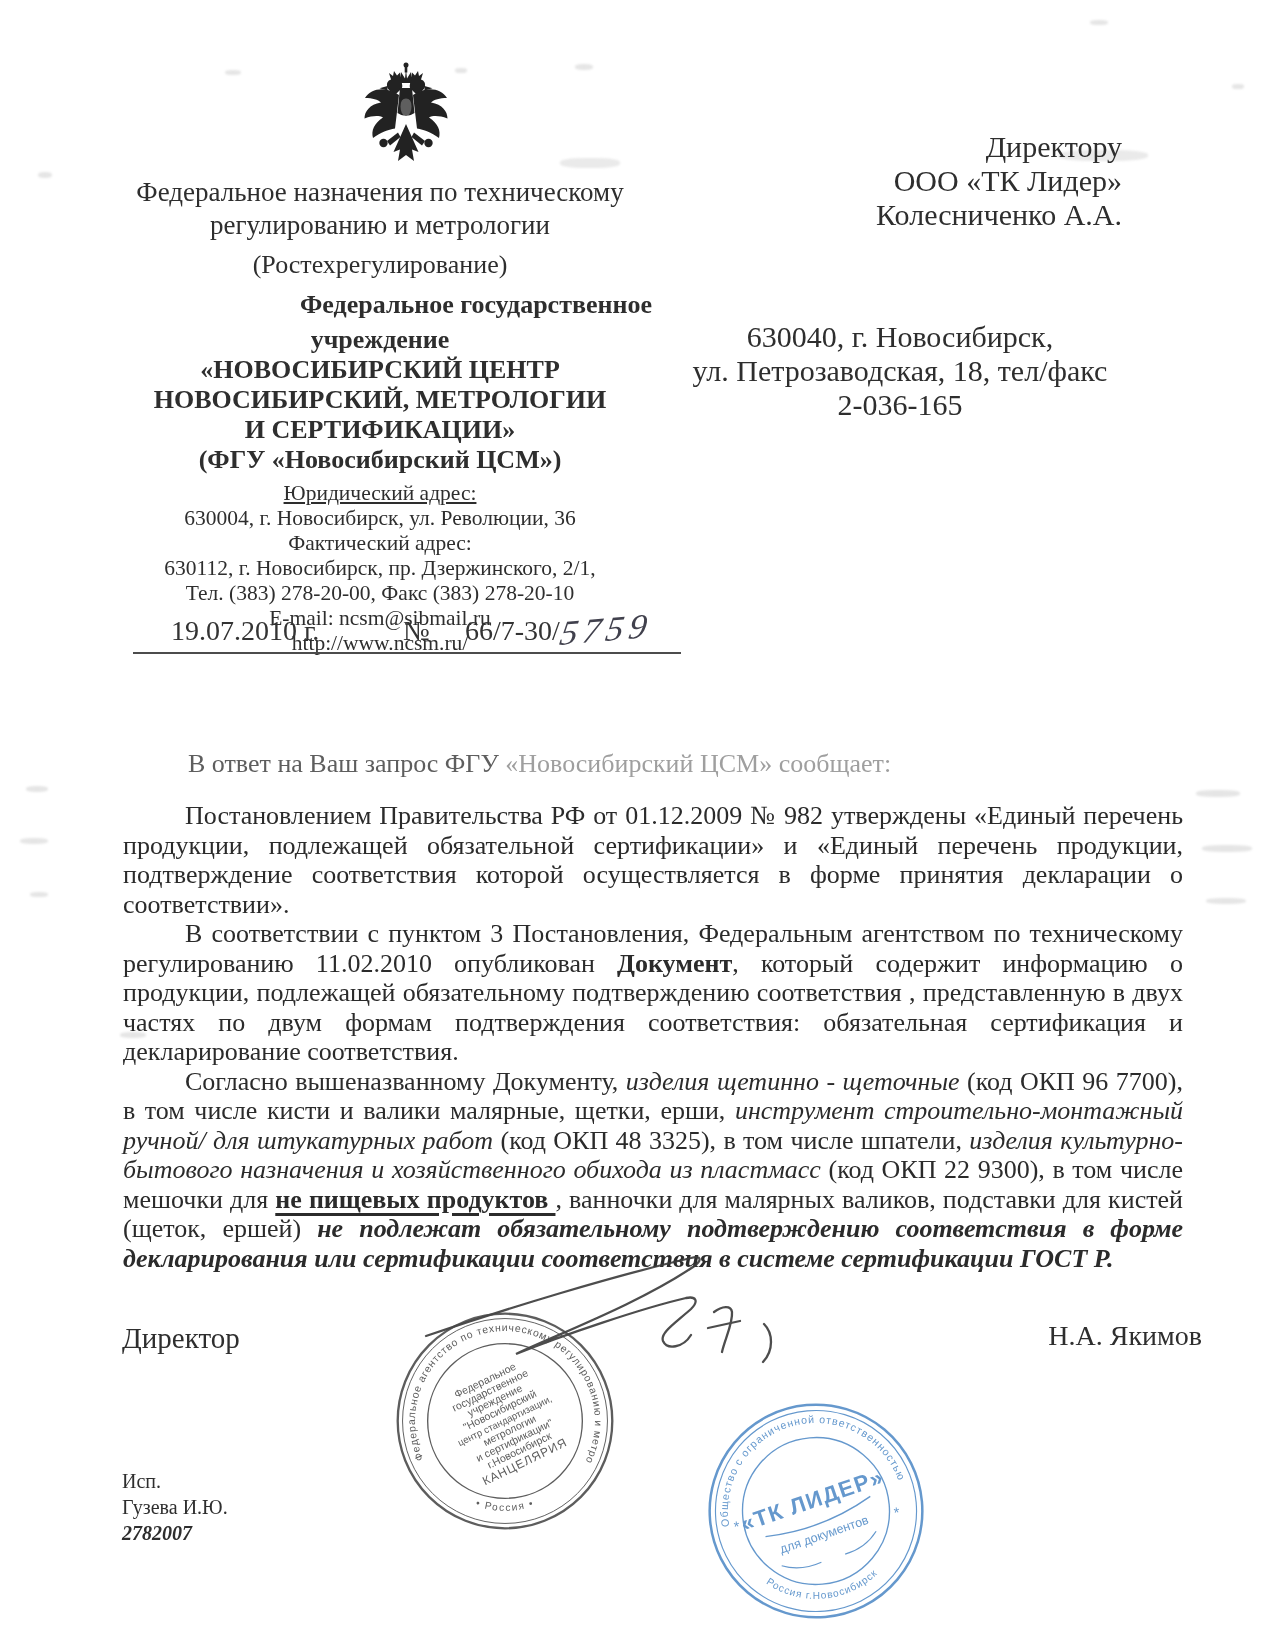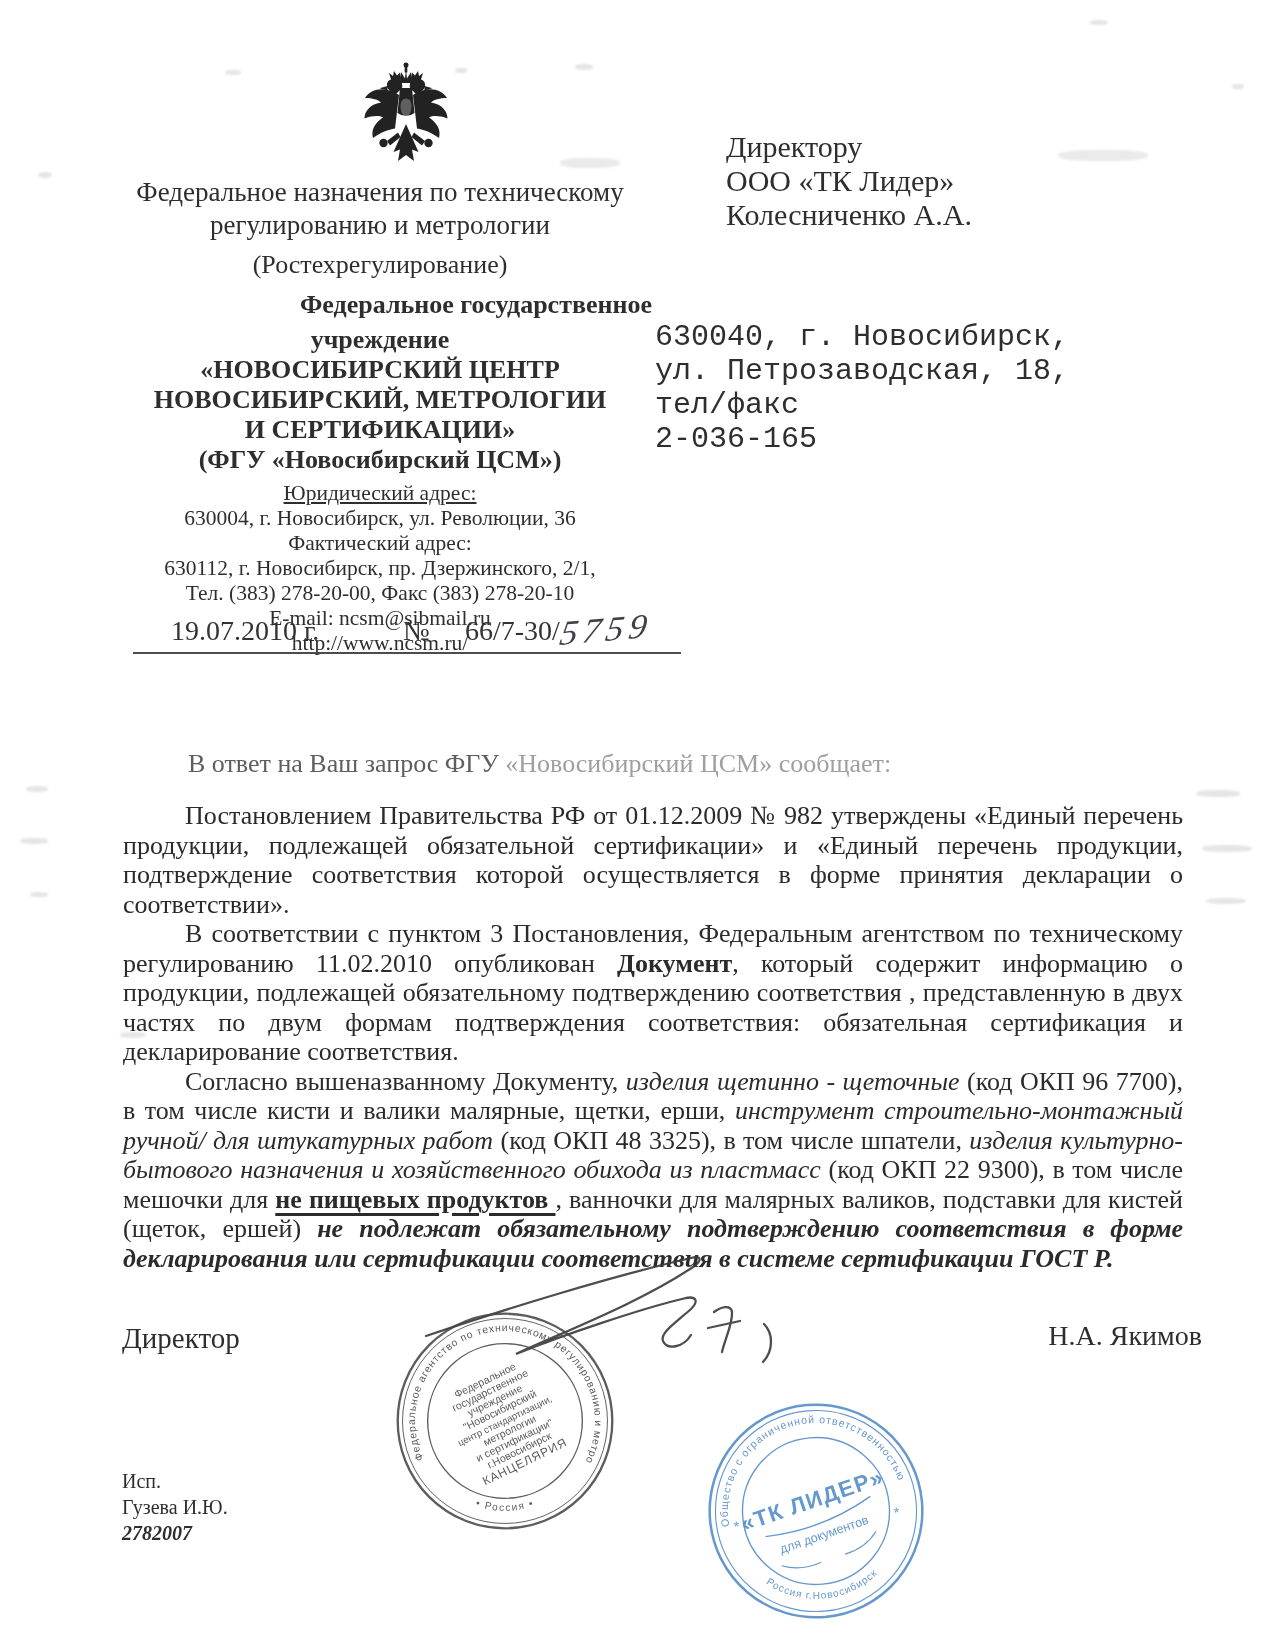--- a/index.html
+++ b/index.html
@@ -11,22 +11,22 @@
   
   .org-block{position:absolute; left:108px; top:176px; width:544px; text-align:center;}
   .agency-line{font-size:27px; line-height:33px;}
   .rostekh{font-size:26px; margin-top:8px;}
   .org-bold{font-weight:bold; font-size:26px; line-height:30px;}
   .mt8{margin-top:10px;text-align:right;} .mt4{margin-top:5px;}
   .addr-line{font-size:21.5px; line-height:25px;}
   .addr-first{margin-top:6px;text-decoration:underline;}
   .website{text-decoration:underline;}
   
-  .recipient{position:absolute; left:726px; top:130px; width:430px; text-align:left; font-size:30px; line-height:34px;}
-  .recipient-address{position:absolute; left:655px; top:320px; width:490px; font-size:30px; line-height:34px;font-family:Liberation Mono, monospace;}
+  .recipient{position:absolute; left:692px; top:130px; width:430px; text-align:right; font-size:30px; line-height:34px;}
+  .recipient-address{position:absolute; left:655px; top:320px; width:490px; text-align:center; font-size:30px; line-height:34px;}
   
   .ref-row{position:absolute; left:133px; top:612px; width:548px; height:40px; border-bottom:2px solid #4c4c4c; font-size:28px; color:#333;}
   .ref-date{position:absolute; left:38px; bottom:5px;}
   .ref-no{position:absolute; left:270px; bottom:5px;}
   .ref-num{position:absolute; left:332px; bottom:5px;}
   .ref-hand{
     position:absolute; left:428px; bottom:2px;
     font-style:italic; font-size:35px; letter-spacing:5px; color:#41414d;
     transform:skewX(-14deg) rotate(-5deg);
   }

